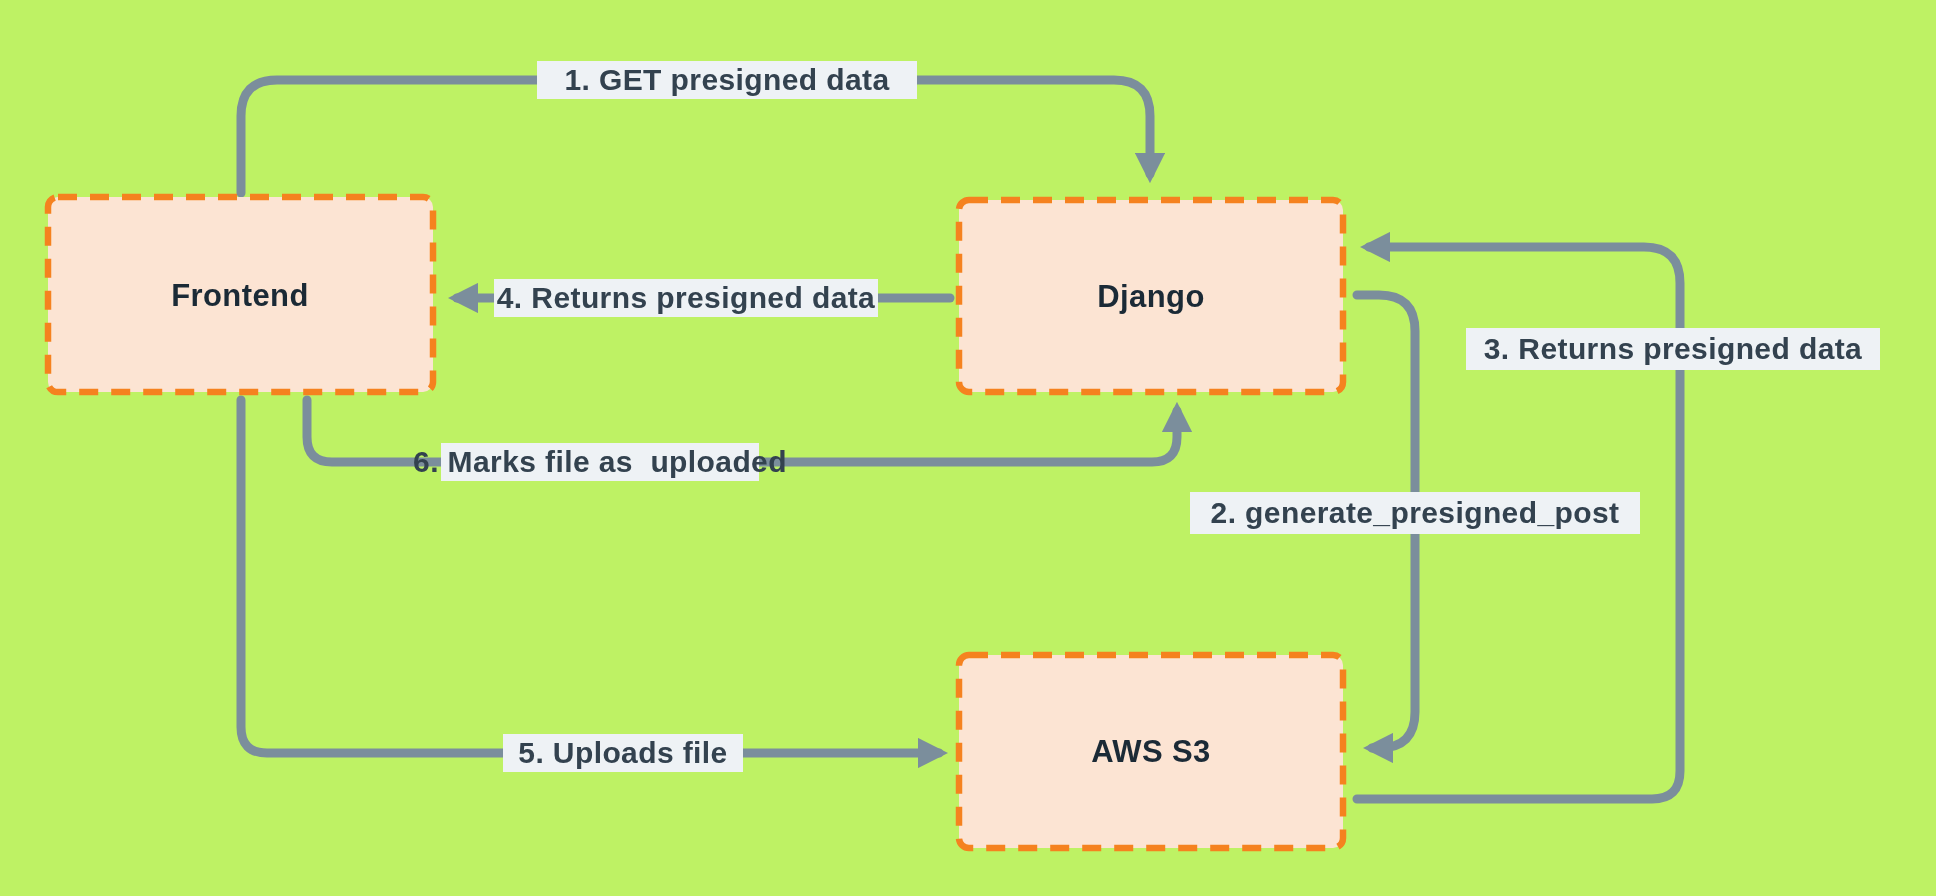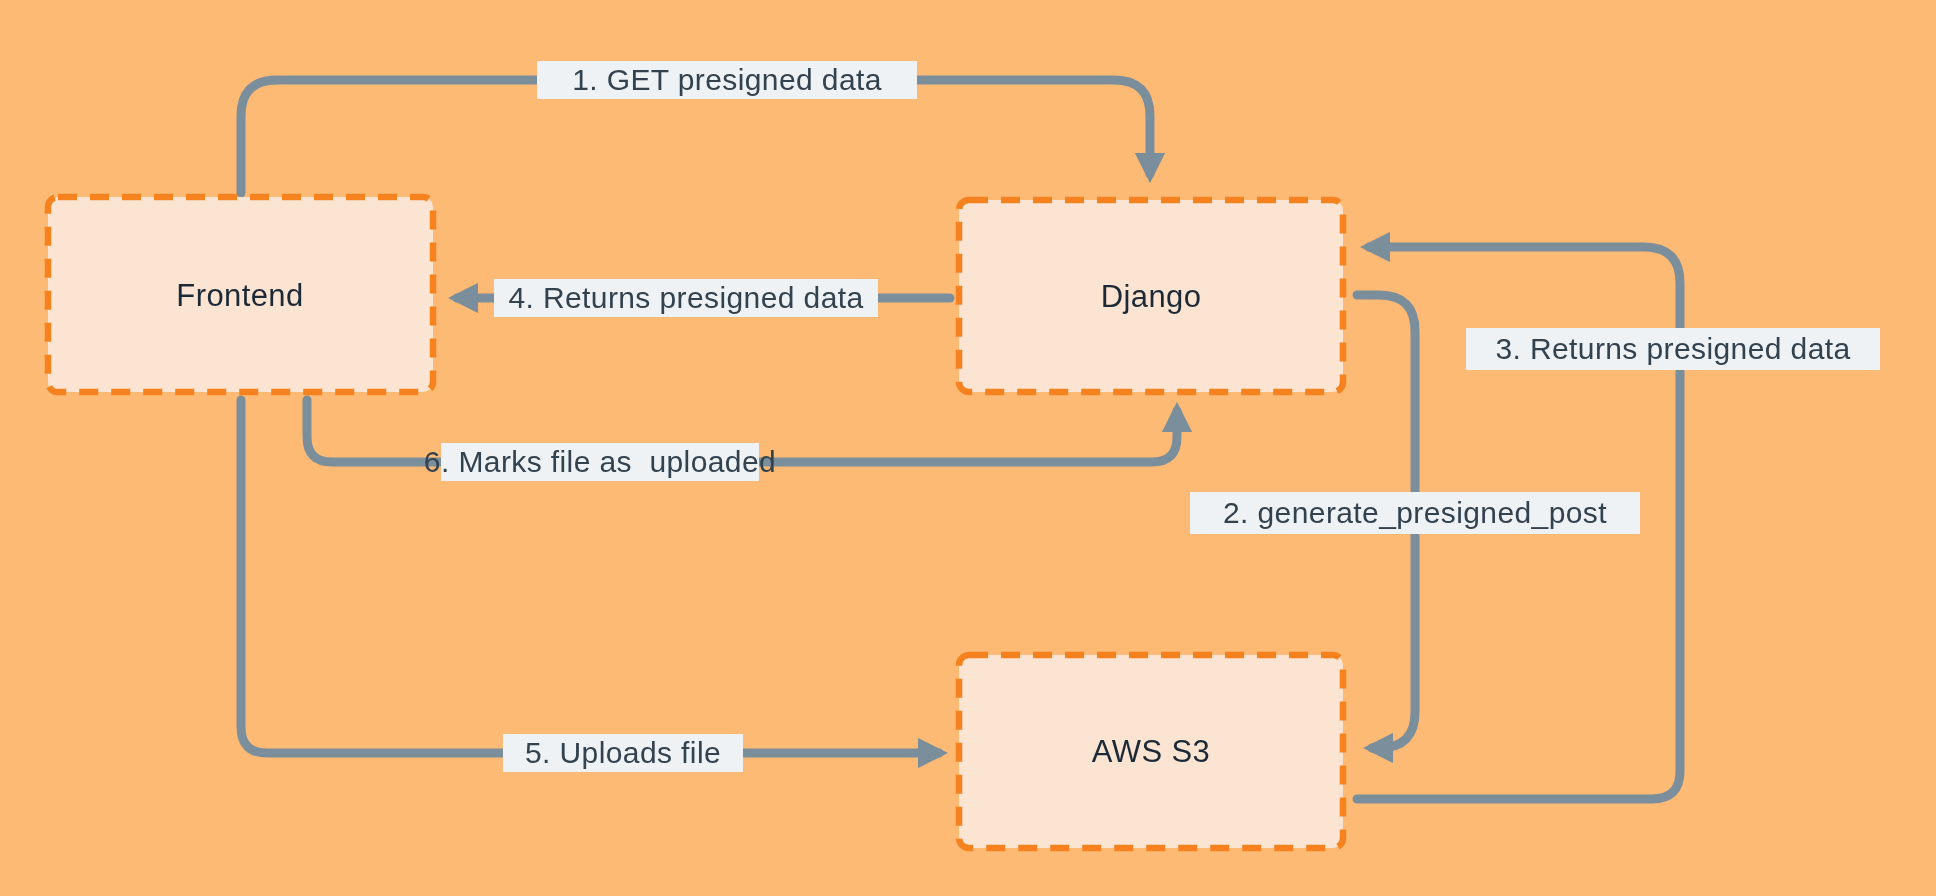--- a/index.html
+++ b/index.html
@@ -35,21 +35,21 @@
   .edge-label {
     font-size: 30px;
     letter-spacing: 0.4px;
     text-anchor: middle;
     white-space: pre;
   }
 </style>
 </head>
 <body>
 
-<div class="stage" style="background:#fdba74;">
+<div class="stage" style="background:#bef264;font-weight:bold;">
   <svg width="1936" height="896" viewBox="0 0 1936 896" xmlns="http://www.w3.org/2000/svg">
 
     <defs>
       <marker id="ah" viewBox="0 0 10 10" refX="7" refY="5" markerWidth="3.4" markerHeight="3.4" orient="auto-start-reverse" markerUnits="strokeWidth">
         <path d="M 0 0 L 10 5 L 0 10 z" fill="#7b8e9c"></path>
       </marker>
     </defs>
 
     <path class="edge-path" stroke="#7b8e9c" marker-end="url(#ah)" d="M 241 193 V 116 Q 241 80 277 80 H 1114 Q 1150 80 1150 116 V 174"></path>
 

